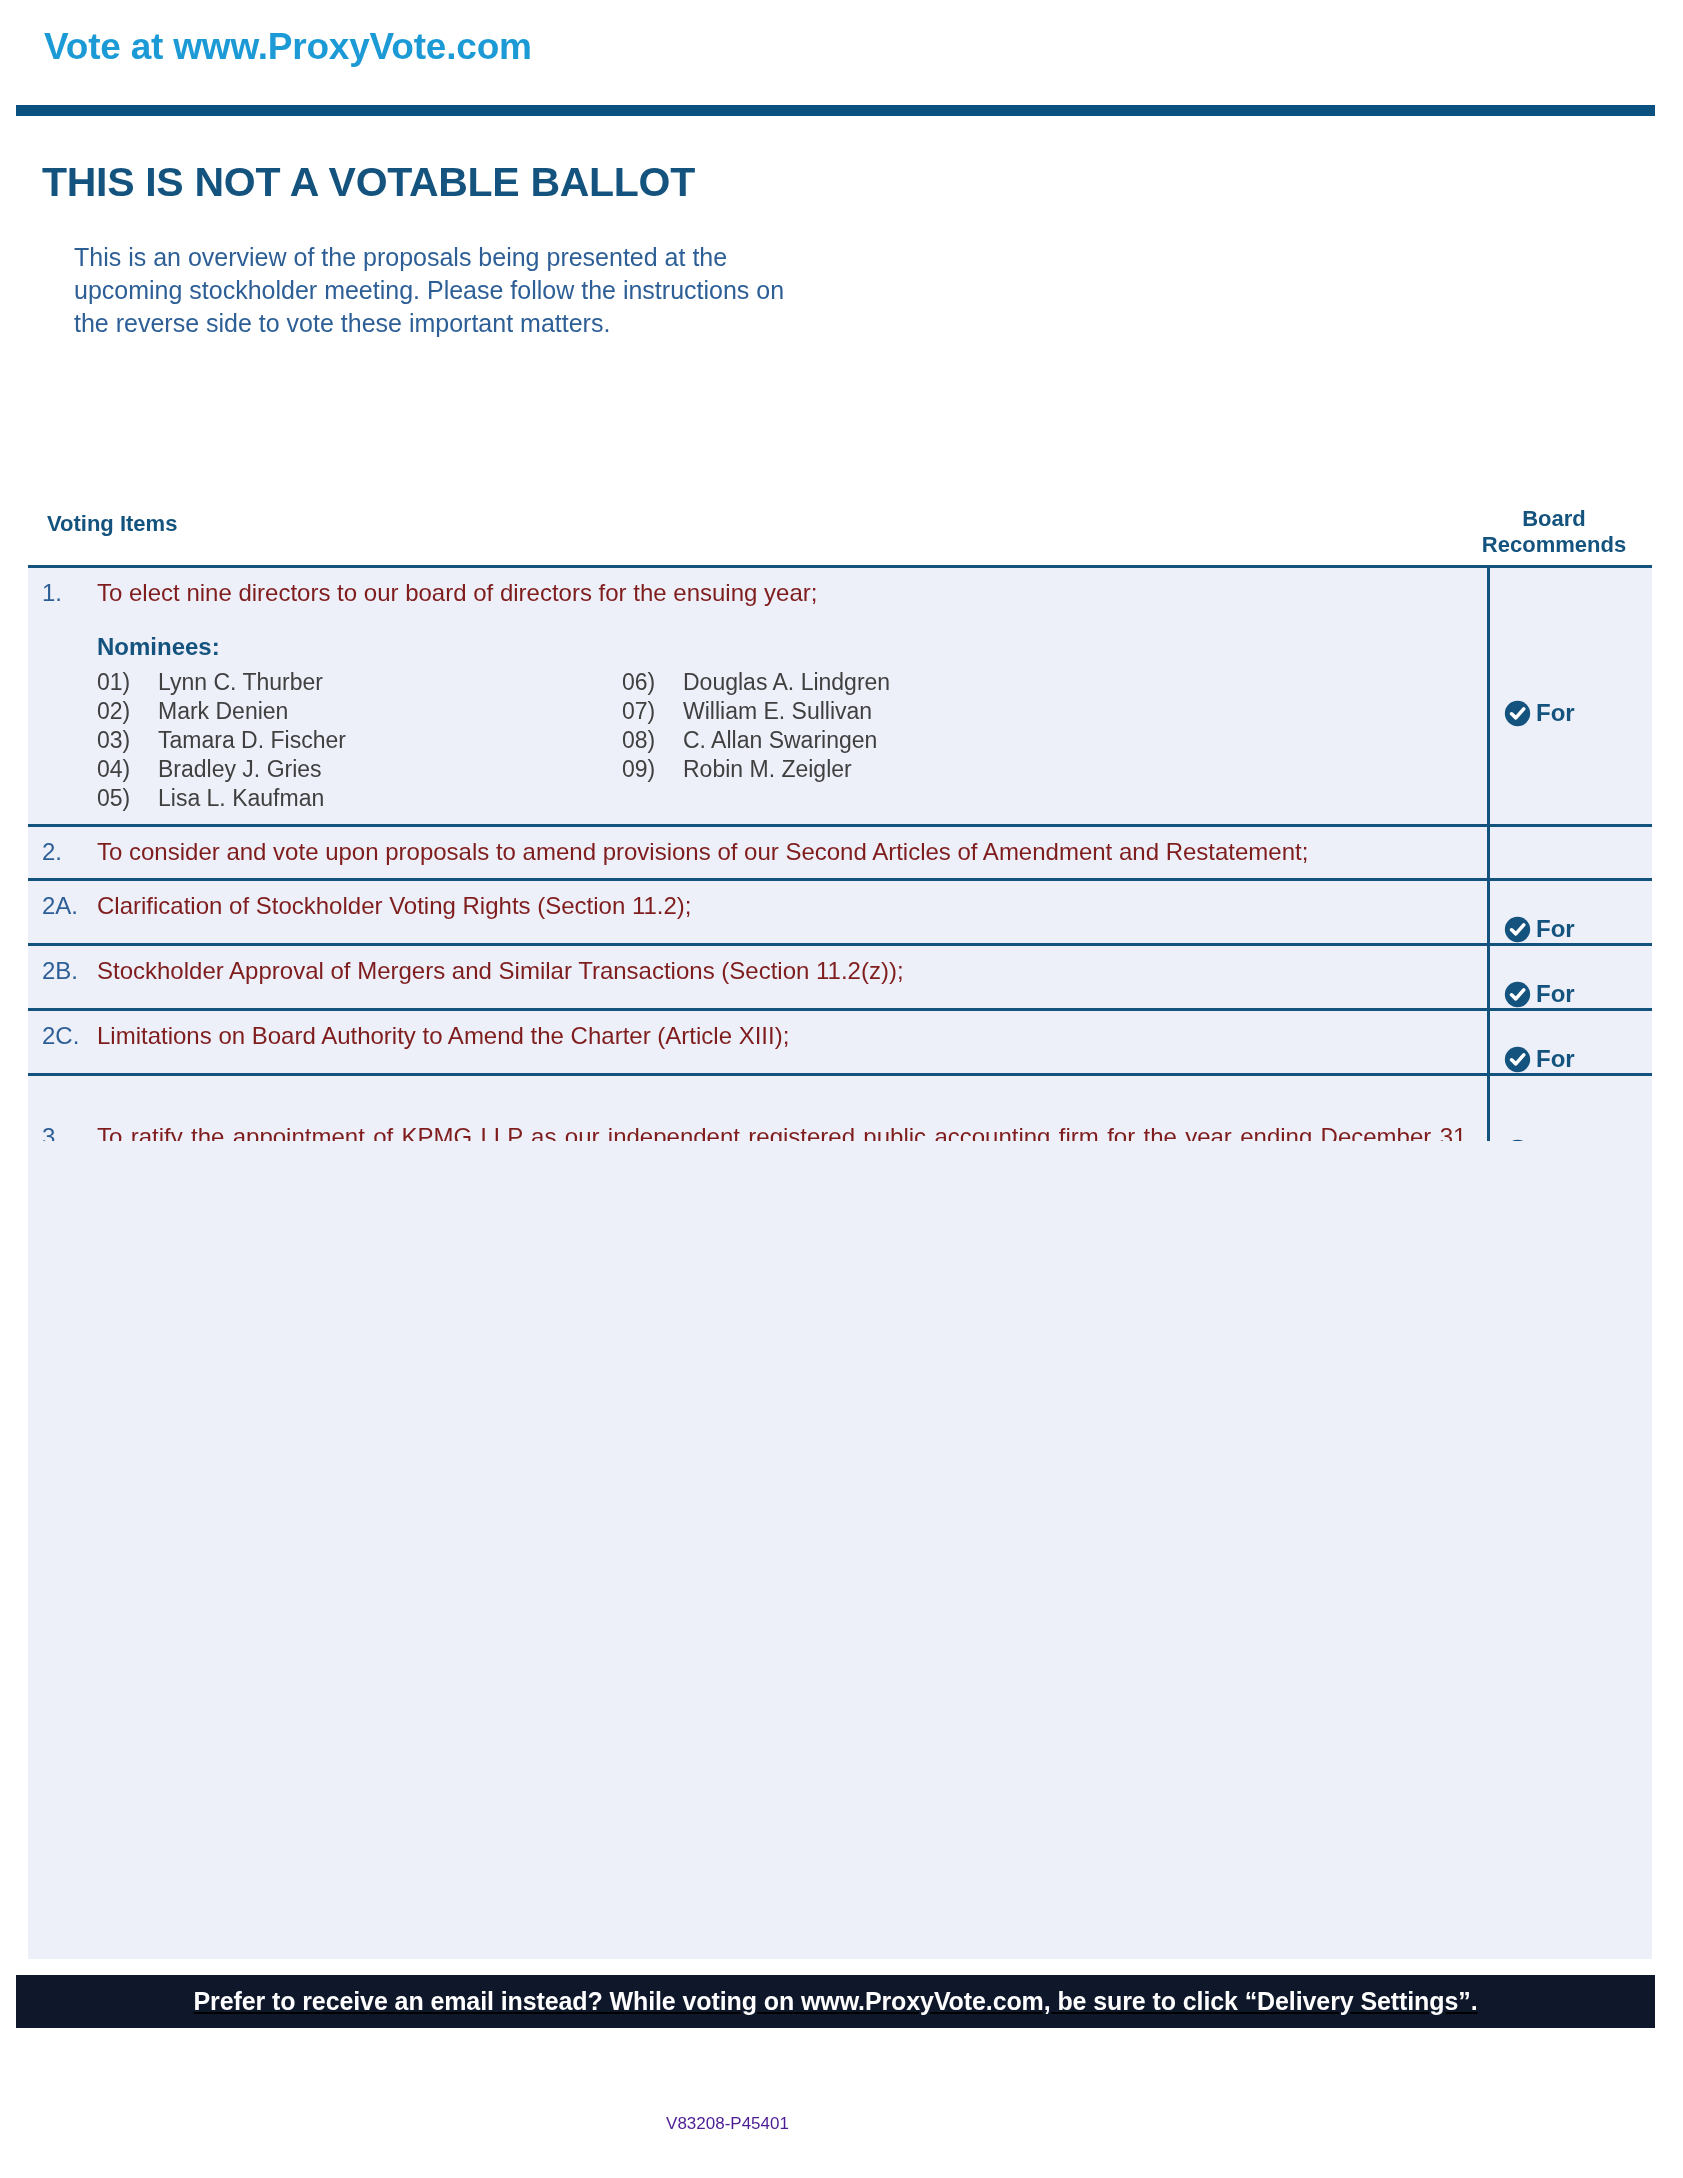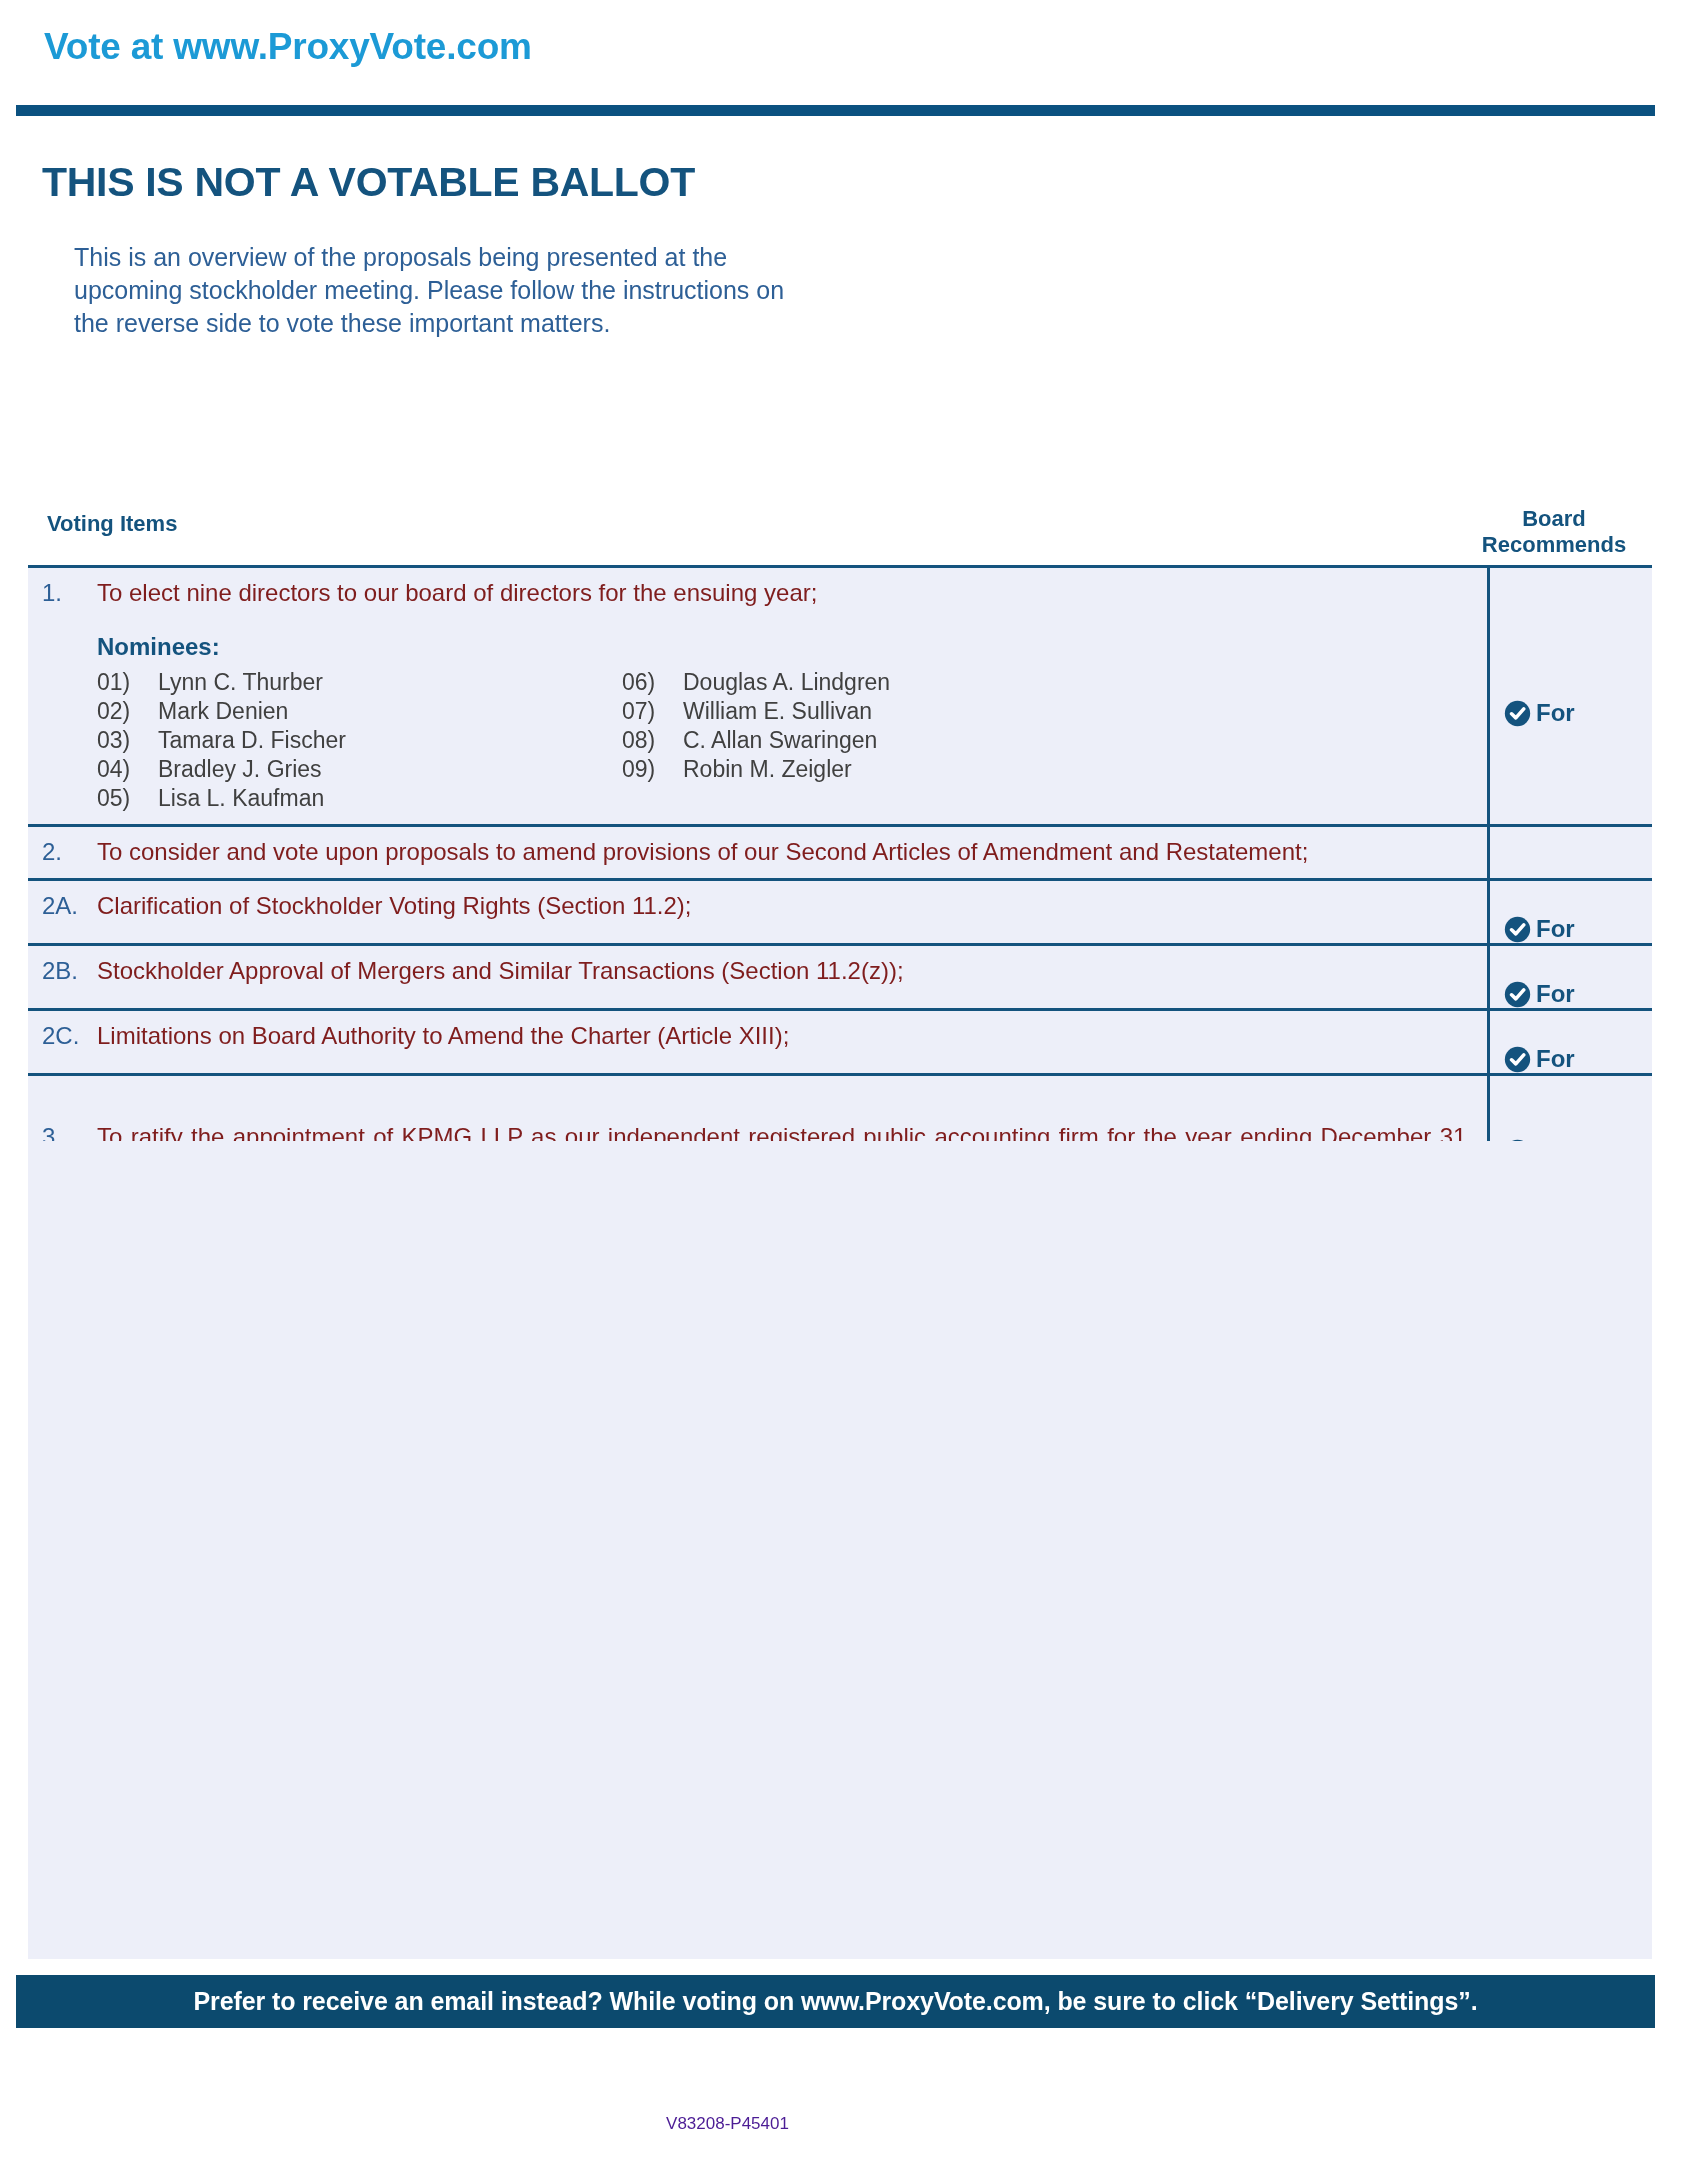--- a/index.html
+++ b/index.html
@@ -208,24 +208,25 @@
     background: #EDEFF9;
   }
 
   
   .footer-bar {
     position: absolute;
     left: 16px;
     top: 1975px;
     width: 1639px;
     height: 53px;
-    background: #0c4a6e;
+    background: #0f172a;
     display: flex;
     align-items: center;
     justify-content: center;
+    text-decoration: underline;
   }
   .footer-text {
     color: #ffffff;
     font-size: 25px;
     font-weight: bold;
     letter-spacing: -0.1px;
     white-space: nowrap;
   }
   .control-number {
     position: absolute;

